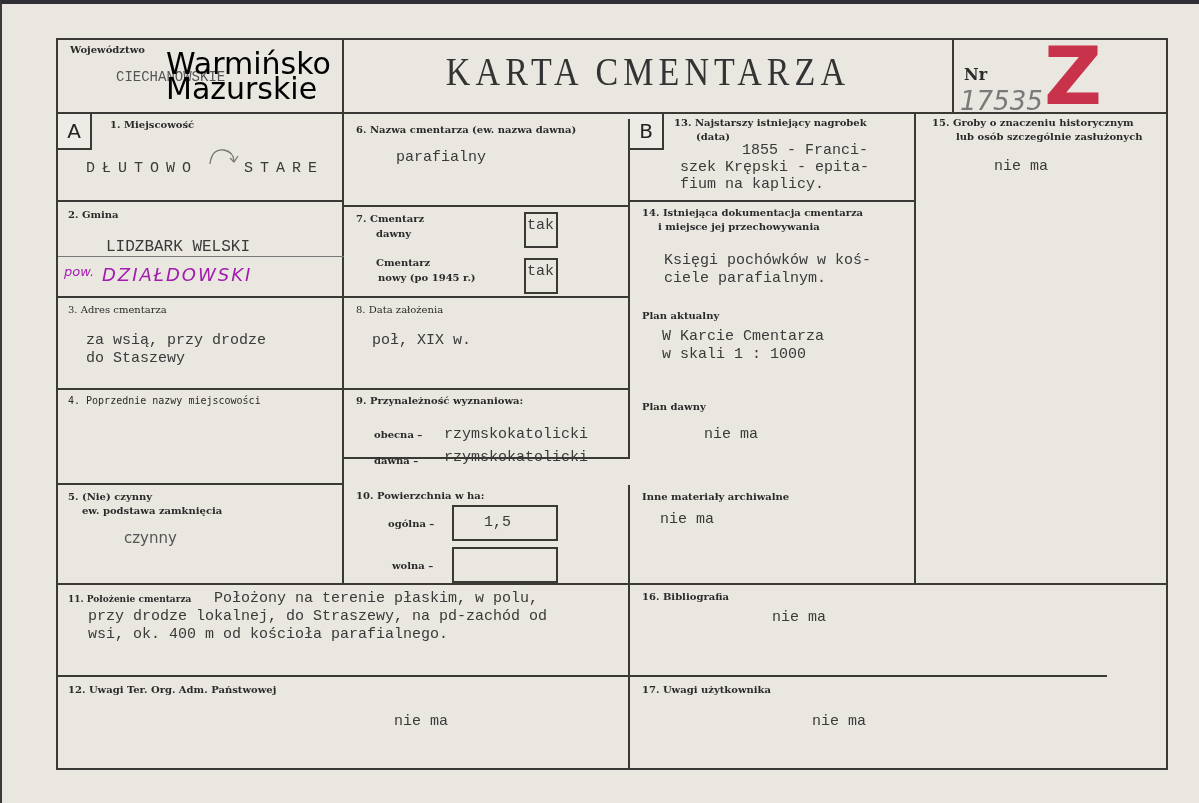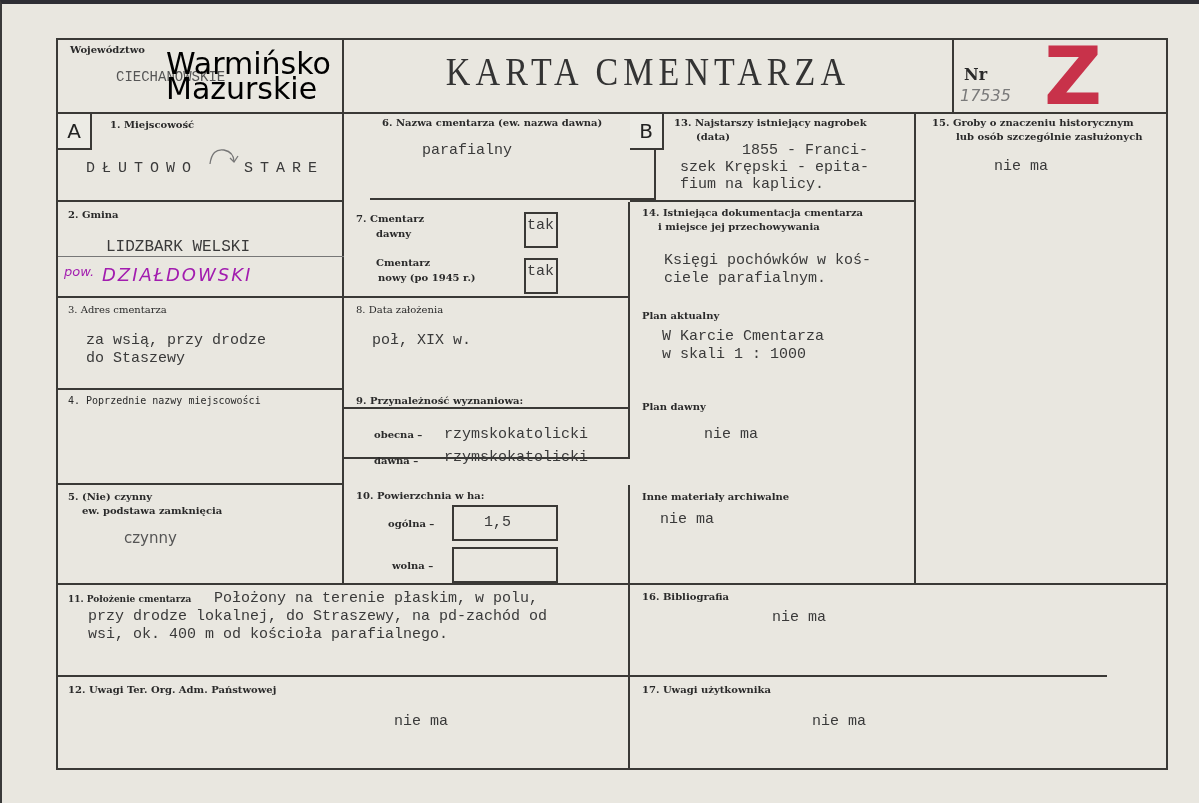--- a/index.html
+++ b/index.html
@@ -66,21 +66,21 @@
       <span class="lbl" style="left:12px;top:3px;">Województwo</span>
       <span class="tw" style="left:58px;top:28px;font-size:14px;color:#555;">CIECHANOWSKIE</span>
       <span class="stamp" style="left:108px;top:12px;">Warmińsko</span>
       <span class="stamp" style="left:108px;top:37px;">Mazurskie</span>
     </div>
     <div class="cell" style="left:286px;top:0;width:610px;height:74px;">
       <div class="title">KARTA CMENTARZA</div>
     </div>
     <div class="cell" style="left:896px;top:0;width:214px;height:74px;border-right:none;">
       <span class="lbl" style="left:10px;top:28px;font-size:16px;">Nr</span>
-      <span class="hand" style="left:6px;top:46px;font-size:16px;color:#7a7a7a;font-weight:normal;">17535</span>
+      <span class="hand" style="left:6px;top:46px;font-size:26px;color:#7a7a7a;font-weight:normal;">17535</span>
       <span style="position:absolute;left:90px;top:-8px;font-family:'DejaVu Sans',sans-serif;font-size:80px;font-weight:bold;color:#c8324a;line-height:90px;">Z</span>
     </div>
 
     <div class="cell" style="left:0;top:74px;width:286px;height:88px;">
       <div class="letterbox">A</div>
       <span class="lbl" style="left:52px;top:4px;">1. Miejscowość</span>
       <span class="tw" style="left:28px;top:46px;letter-spacing:7px;">DŁUTOWO</span>
       <span class="tw" style="left:186px;top:46px;letter-spacing:7px;">STARE</span>
       <svg style="position:absolute;left:148px;top:30px;" width="36" height="22">
           <path d="M4 20 Q6 4 18 6 Q28 8 28 18" fill="none" stroke="#777" stroke-width="1.3"></path>
@@ -101,37 +101,37 @@
     </div>
     <div class="cell" style="left:0;top:350px;width:286px;height:95px;">
       <span class="lbl" style="left:10px;top:4px;font-weight:normal;font-family:'DejaVu Sans Mono',monospace;font-size:10px;">4. Poprzednie nazwy miejscowości</span>
     </div>
     <div class="cell" style="left:0;top:445px;width:286px;height:100px;">
       <span class="lbl" style="left:10px;top:5px;">5. (Nie) czynny</span>
       <span class="lbl" style="left:24px;top:19px;">ew. podstawa zamknięcia</span>
       <span class="tw" style="left:66px;top:44px;font-family:'DejaVu Sans',sans-serif;color:#555;">czynny</span>
     </div>
 
-    <div class="cell" style="left:286px;top:72px;width:286px;height:88px;margin-left:26px;">
+    <div class="cell" style="left:286px;top:79px;width:286px;height:88px;">
       <span class="lbl" style="left:12px;top:4px;">6. Nazwa cmentarza (ew. nazwa dawna)</span>
       <span class="tw" style="left:52px;top:30px;">parafialny</span>
     </div>
     <div class="cell" style="left:286px;top:162px;width:286px;height:96px;">
       <span class="lbl" style="left:12px;top:10px;">7. Cmentarz</span>
       <span class="lbl" style="left:32px;top:25px;">dawny</span>
       <div class="boxlet" style="left:180px;top:10px;width:34px;height:36px;">
         <span class="tw" style="left:1px;top:3px;">tak</span>
       </div>
       <span class="lbl" style="left:32px;top:54px;">Cmentarz</span>
       <span class="lbl" style="left:34px;top:69px;">nowy (po 1945 r.)</span>
       <div class="boxlet" style="left:180px;top:56px;width:34px;height:36px;">
         <span class="tw" style="left:1px;top:3px;">tak</span>
       </div>
     </div>
-    <div class="cell" style="left:286px;top:258px;width:286px;height:111px;">
+    <div class="cell" style="left:286px;top:258px;width:286px;height:92px;">
       <span class="lbl" style="left:12px;top:5px;font-weight:normal;">8. Data założenia</span>
       <span class="tw" style="left:28px;top:34px;">poł, XIX w.</span>
     </div>
     <div class="cell" style="left:286px;top:350px;width:286px;height:69px;">
       <span class="lbl" style="left:12px;top:4px;">9. Przynależność wyznaniowa:</span>
       <span class="lbl" style="left:30px;top:38px;">obecna –</span>
       <span class="tw" style="left:100px;top:36px;">rzymskokatolicki</span>
       <span class="lbl" style="left:30px;top:64px;">dawna –</span>
       <span class="tw" style="left:100px;top:59px;">rzymskokatolicki</span>
     </div>

